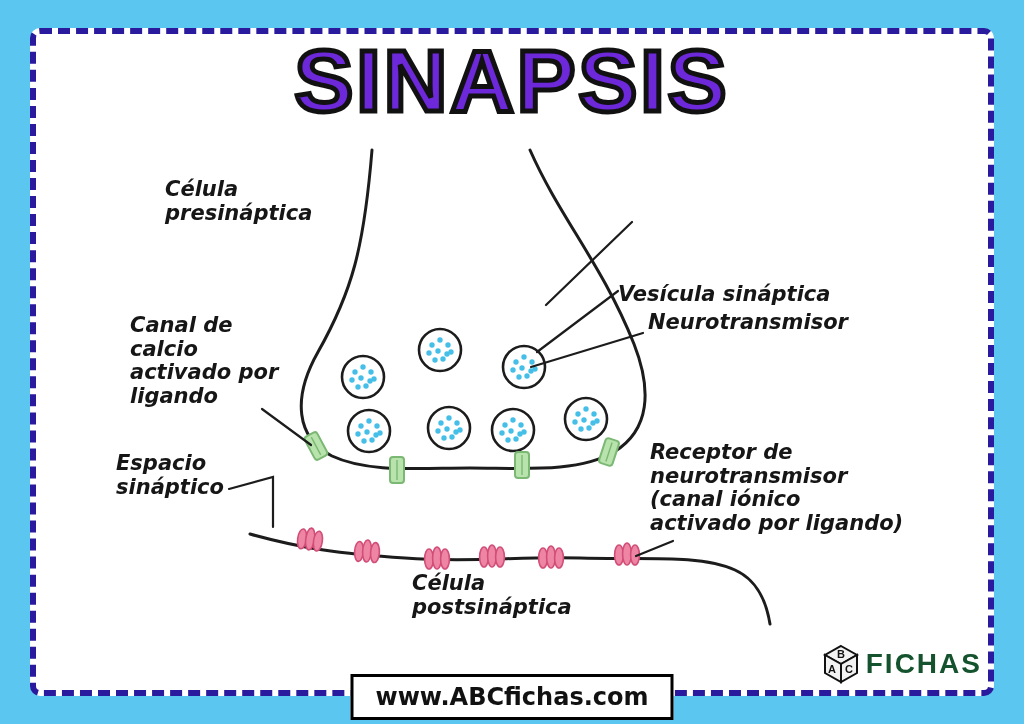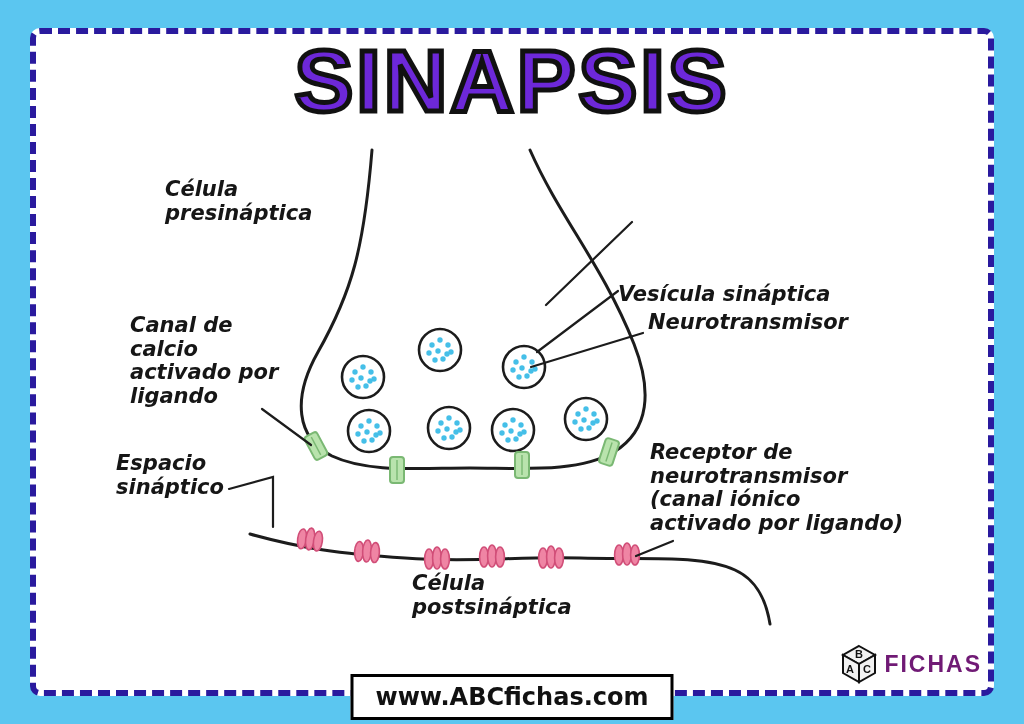--- a/index.html
+++ b/index.html
@@ -52,21 +52,21 @@
     padding:6px 22px;
     font-family:"DejaVu Sans",sans-serif;
     font-weight:bold;font-size:24px;color:#111;
   }
   .brand{
     position:absolute;right:42px;bottom:40px;z-index:5;
     display:flex;align-items:center;gap:5px;
   }
   .brand-text{
     font-family:"Liberation Sans","DejaVu Sans",sans-serif;
-    font-weight:bold;font-size:23px;letter-spacing:2px;color:#701a75;
+    font-weight:bold;font-size:28px;letter-spacing:2px;color:#14532d;
   }
   .cube-face{fill:#f2f2f2;stroke:#111;stroke-width:2;}
   .cube-letter{font-family:"Liberation Sans",sans-serif;font-weight:bold;font-size:11px;fill:#111;}
 </style>
 </head>
 <body>
 
 <div class="page">
   <div class="sheet"></div>
 

